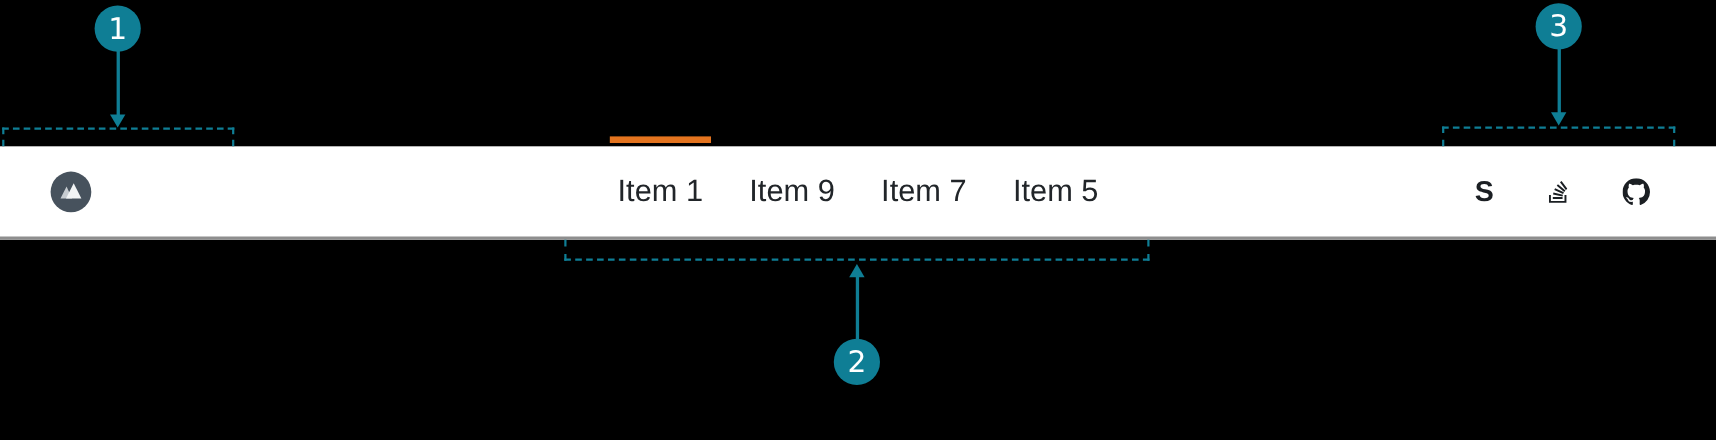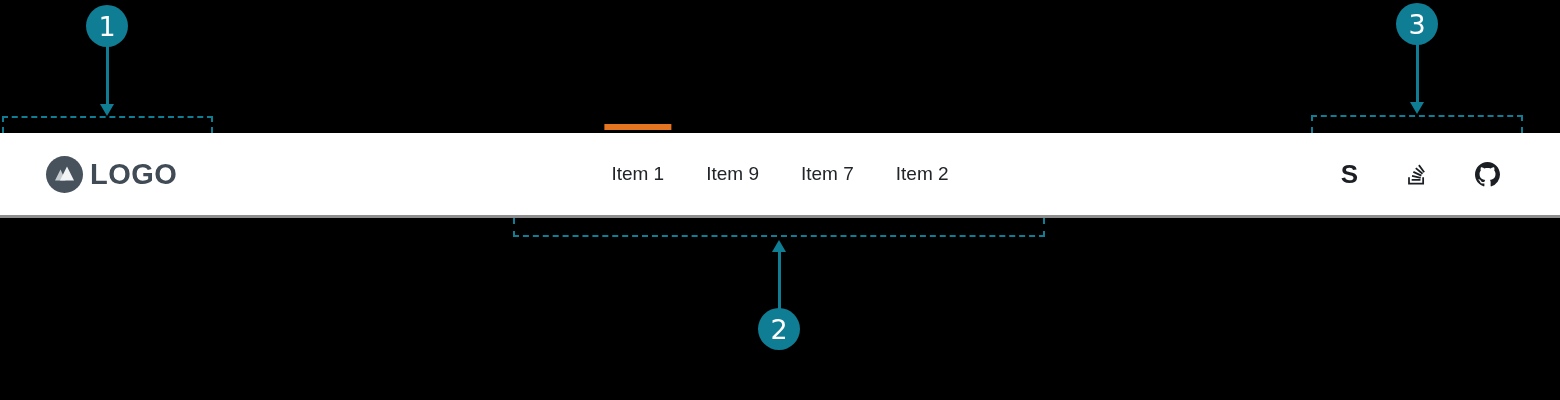--- a/index.html
+++ b/index.html
@@ -52,21 +52,21 @@
     height: 82px;
     display: flex;
     align-items: center;
     gap: 42px;
   }
   .nav-item {
     position: relative;
     height: 102px;
     display: flex;
     align-items: center;
-    font-size: 19px;
+    font-size: 28px;
     color: #212529;
     text-decoration: none;
     cursor: pointer;
     white-space: nowrap;
   }
   .active-bar {
     position: absolute;
     top: 1px;
     left: -7px;
     right: -7px;
@@ -141,36 +141,35 @@
 
 <header class="navbar">
 
   <div class="logo-group">
     <span class="logo-circle">
       <svg width="37" height="37" viewBox="0 0 37 37" aria-hidden="true">
         <polygon points="9,24.5 14.5,13.5 19.5,24.5" fill="#C7CCD1"></polygon>
         <polygon points="14,24.5 21,10.5 28,24.5" fill="#F2F4F5"></polygon>
       </svg>
     </span>
-    <span class="logo-text">LOGO</span>
   </div>
 
   <nav class="nav-menu">
     <a class="nav-item">
       <span class="active-bar"></span>
       <span>Item 1</span>
     </a>
     <a class="nav-item">
       <span>Item 9</span>
     </a>
     <a class="nav-item">
       <span>Item 7</span>
     </a>
     <a class="nav-item">
-      <span>Item 2</span>
+      <span>Item 5</span>
     </a>
   </nav>
 
   <div class="social-group">
     <a class="social-icon">
       <span class="s-glyph">S</span>
     </a>
     <a class="social-icon">
       <svg width="17" height="23" viewBox="0 0 384 512" fill="#1B1F23" aria-hidden="true">
         <path d="M290.7 311L95 269.7 86.8 309l195.7 41zm51-87L188.2 95.7l-25.5 30.8 153.5 128.3zm-31.2 39.7L129.2 179l-16.7 36.5L293.7 300zM262 32l-32 24 119.3 160.3 32-24zm20.5 328h-200v39.7h200zm39.7 80H42.7V320h-40v160h359.5V320h-40z"></path>

